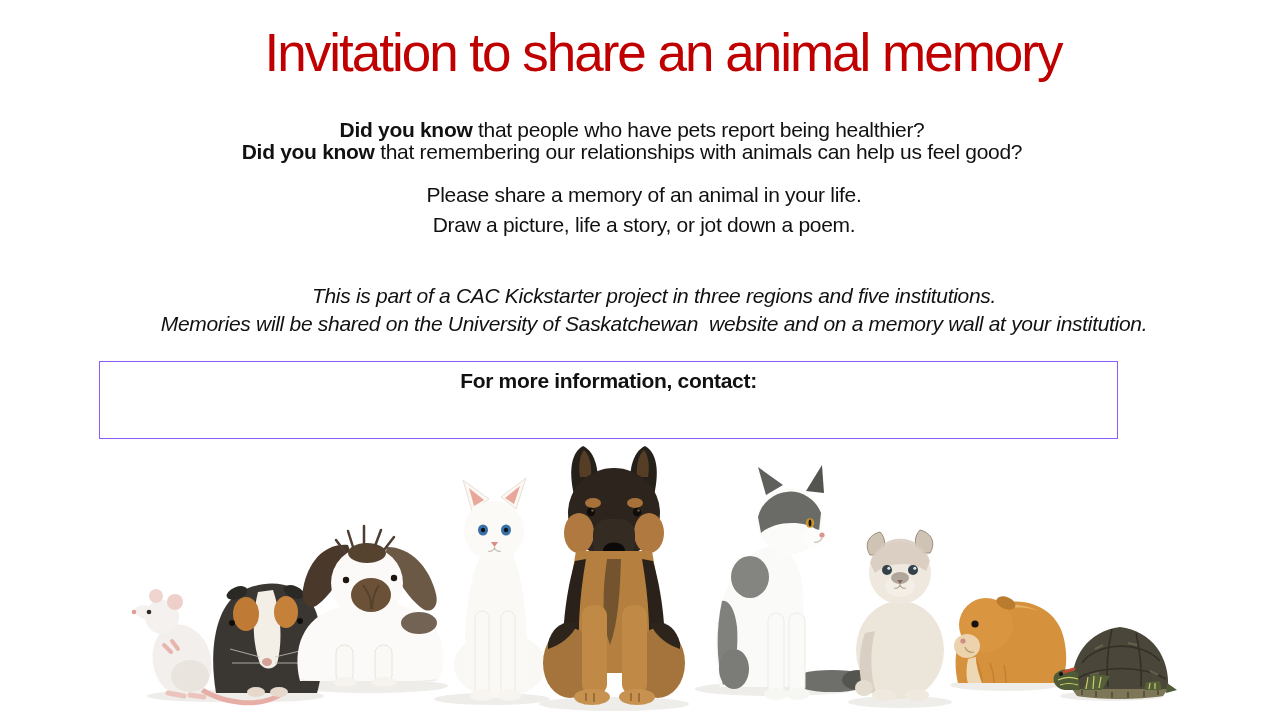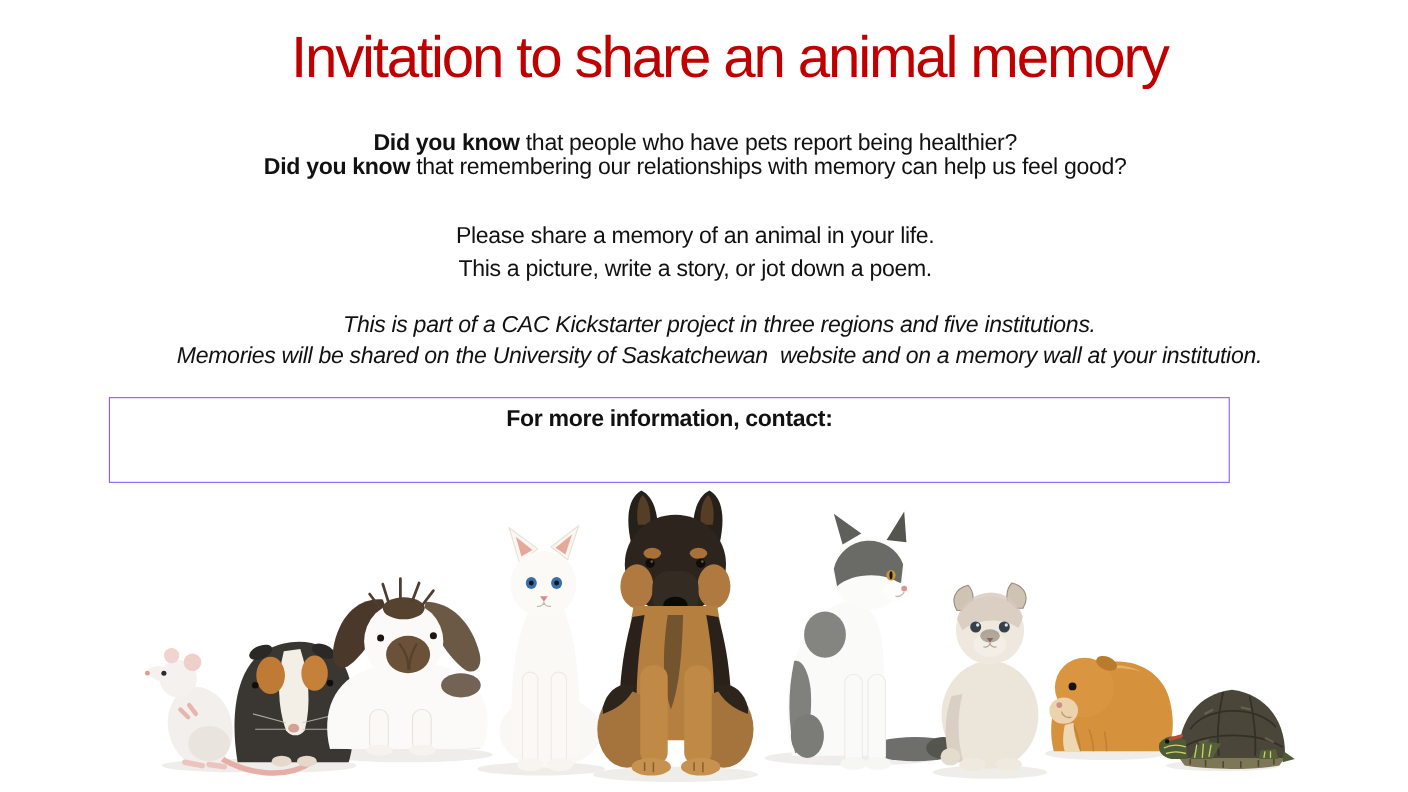--- a/index.html
+++ b/index.html
@@ -10,47 +10,47 @@
   }
   .slide-title{
     position:absolute;top:22px;left:0;width:1280px;margin:0;
     text-align:center;font-size:53px;font-weight:400;letter-spacing:-2px;
     color:#C00000;
     padding-left:23px;
   }
   .txt{position:absolute;left:0;width:1264px;text-align:center;}
   .txt p{margin:0;}
   .intro{top:119px;font-size:21px;line-height:22px;letter-spacing:-0.3px;}
-  .invite{top:200px;font-size:21px;line-height:30px;letter-spacing:-0.3px;}
+  .invite{top:180px;font-size:21px;line-height:30px;letter-spacing:-0.3px;padding-left:12px;}
   .note{top:282px;font-size:21px;line-height:28px;font-style:italic;letter-spacing:-0.3px;}
   .note p{white-space:pre-wrap;padding-left:44px;}
   .contact-box{
     position:absolute;left:99px;top:361px;width:1017px;height:76px;
     border:1px solid #8b5cf6;background:#fff;
   }
   .contact-box p{
     margin:7px 0 0 0;text-align:center;font-size:21px;font-weight:bold;letter-spacing:-0.3px;
   }
   .animal-row{position:absolute;left:120px;top:443px;}
 </style>
 </head>
 <body>
 
 <div class="slide">
 
   <h1 class="slide-title">Invitation to share an animal memory</h1>
 
   <div class="txt intro">
     <p><b>Did you know</b><span> that people who have pets report being healthier?</span></p>
-    <p><b>Did you know</b><span> that remembering our relationships with memory can help us feel good?</span></p>
+    <p><b>Did you know</b><span> that remembering our relationships with animals can help us feel good?</span></p>
   </div>
 
   <div class="txt invite">
     <p>Please share a memory of an animal in your life.</p>
-    <p>This a picture, write a story, or jot down a poem.</p>
+    <p>Draw a picture, life a story, or jot down a poem.</p>
   </div>
 
   <div class="txt note">
     <p>This is part of a CAC Kickstarter project in three regions and five institutions.</p>
     <p>Memories will be shared on the University of Saskatchewan  website and on a memory wall at your institution.</p>
   </div>
 
   <div class="contact-box">
     <p>For more information, contact:</p>
   </div>

